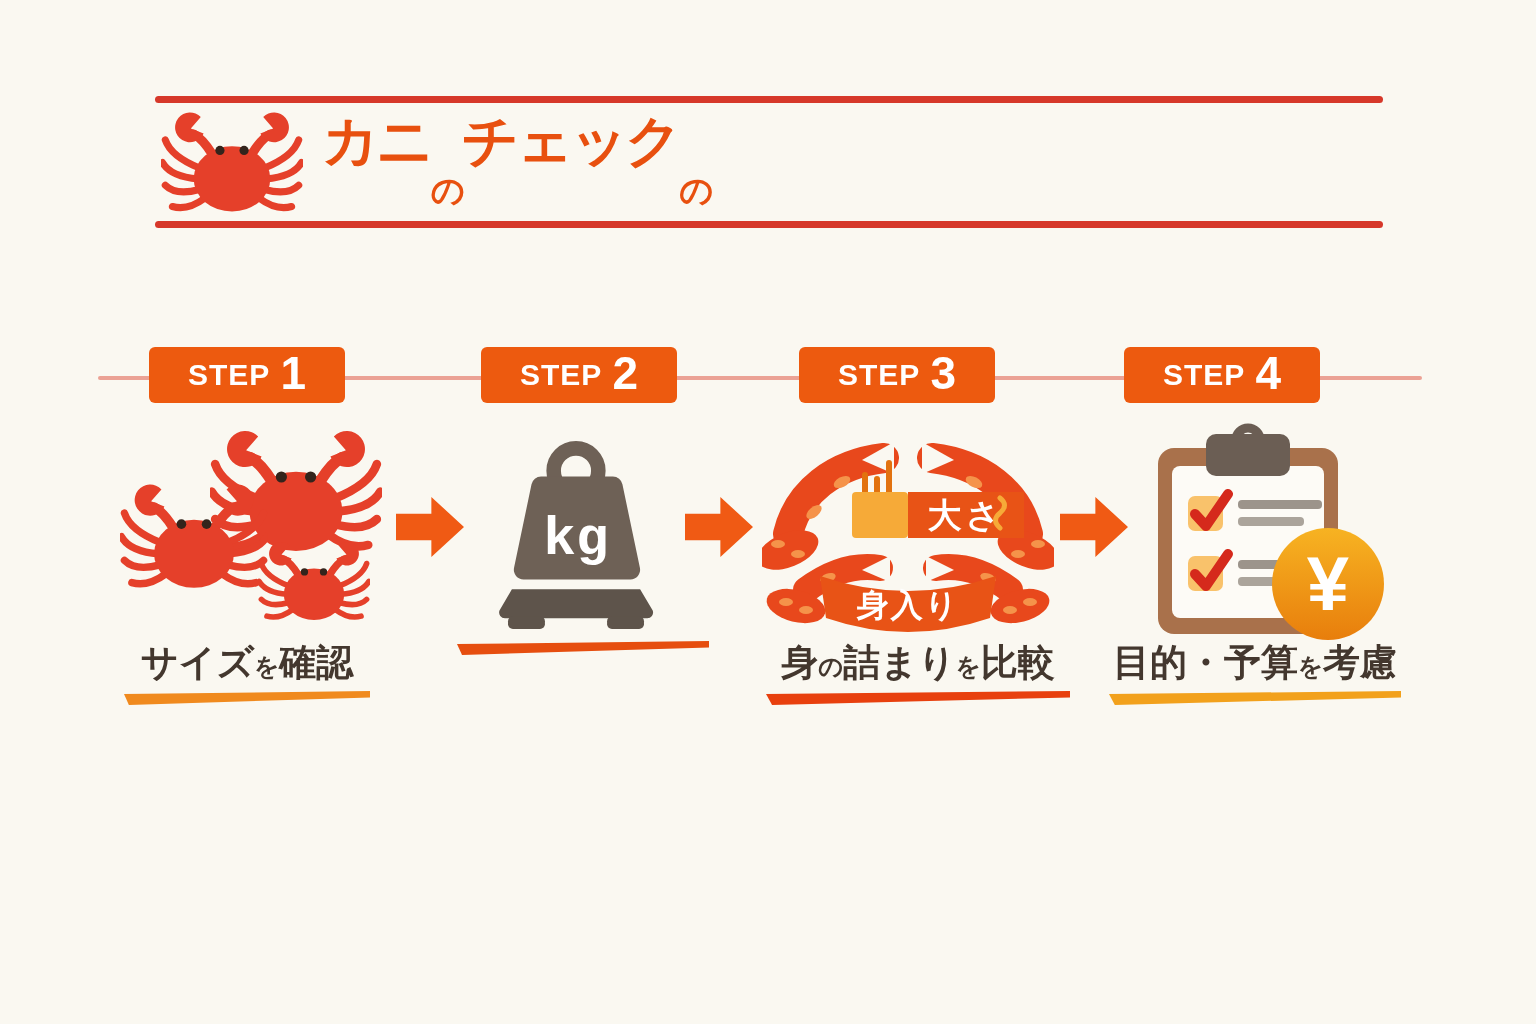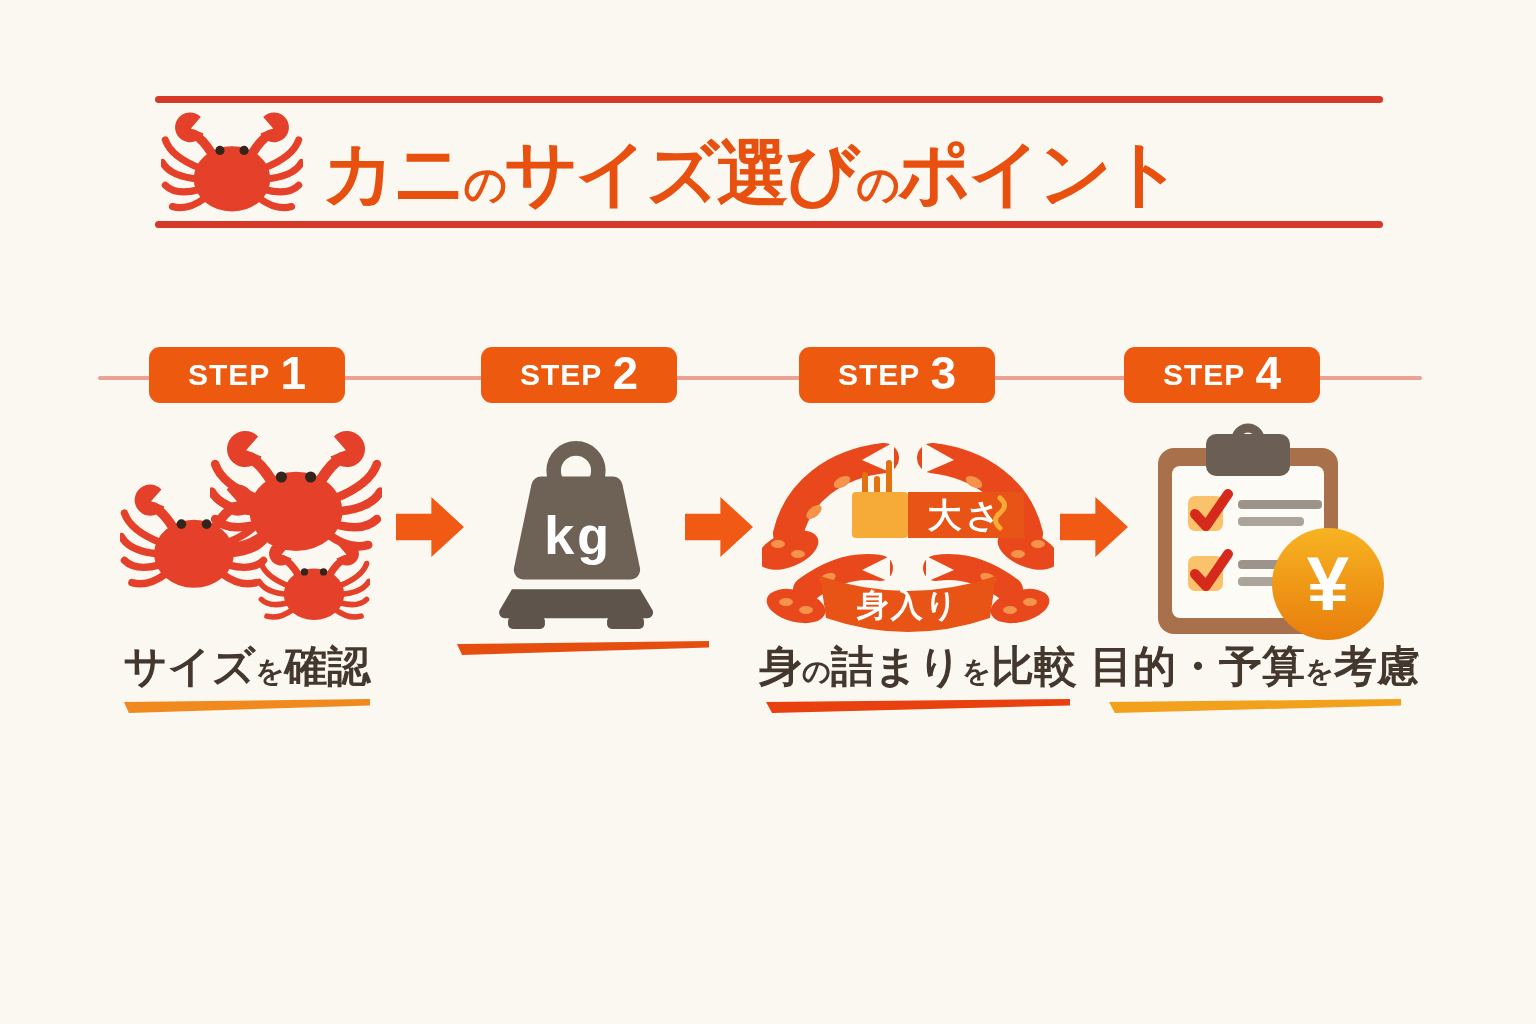--- a/index.html
+++ b/index.html
@@ -15,34 +15,34 @@
   
   .rule{
     position:absolute;left:155px;width:1228px;height:7px;
     background:var(--title-rule,#D6382A);border-radius:4px;
   }
   .rule-top{top:96px;}
   .rule-bottom{top:221px;}
   .title-crab{position:absolute;left:156px;top:110px;width:152px;height:110px;color:var(--crab-red,#E5402A);}
   .page-title{
     position:absolute;left:322px;top:104px;width:1070px;height:118px;
-    margin:0;display:flex;align-items:flex-end;
-    font-size:72px;font-weight:900;letter-spacing:-3px;
+    margin:0;display:flex;align-items:flex-start;
+    font-size:56px;font-weight:900;letter-spacing:-3px;
     color:var(--title-text,#E8500F);white-space:nowrap;
   }
   .page-title .sm{font-size:0.6em;align-self:flex-end;padding-bottom:8px;}
 
   
   .connector{
     position:absolute;left:98px;top:376px;width:1324px;height:4px;
     background:var(--connector,#EBA295);border-radius:2px;z-index:0;
   }
   .badge{
     position:absolute;top:347px;width:196px;height:56px;z-index:1;
-    background:var(--badge-bg,#ED5A0F);border-radius:11px;
+    background:var(--badge-bg,#ED5A0F);border-radius:6px;
     display:flex;align-items:center;justify-content:center;gap:10px;
     color:var(--badge-text,#fff);
   }
   .badge .word{font-size:30px;font-weight:900;letter-spacing:1px;}
   .badge .num{font-size:46px;font-weight:900;line-height:1;margin-top:-4px;}
   .badge1{left:149px;}.badge2{left:481px;}.badge3{left:799px;}.badge4{left:1124px;}
 
   
   .icon-box{position:absolute;}
   .crabs-box{left:118px;top:424px;width:286px;height:212px;color:var(--crab-red,#E5402A);}
@@ -61,21 +61,21 @@
   }
   .arrow1{left:396px;}.arrow2{left:685px;}.arrow3{left:1060px;}
 
   
   .caption{position:absolute;top:638px;text-align:center;}
   .cap1{left:92px;width:310px;}
   .cap2{left:428px;width:310px;}
   .cap3{left:748px;width:340px;}
   .cap4{left:1090px;width:330px;}
   .caption .txt{
-    font-size:43px;font-weight:900;letter-spacing:0px;
+    font-size:37px;font-weight:900;letter-spacing:0px;
     color:var(--label-text,#43372E);white-space:nowrap;
   }
   .caption .txt .sm{font-size:0.66em;}
   .underline{
     height:14px;margin:3px auto 0 auto;
     clip-path:polygon(0 22%,100% 0,100% 46%,2% 100%);
     filter:drop-shadow(0 5px 3px rgba(170,150,130,0.35));
   }
   .cap1 .underline{width:246px;background:var(--underline1,#F08A1E);}
   .cap2 .underline{width:252px;background:var(--underline2,#E64E0F);}
@@ -114,23 +114,22 @@
 
 <div class="stage">
 
   <div class="rule rule-top"></div>
   <svg class="title-crab" viewBox="0 0 200 155" aria-hidden="true">
     <use href="#sym-crab"></use>
   </svg>
   <h1 class="page-title">
       <span>カニ</span>
       <span class="sm">の</span>
-      <span>サイズ選び</span>
+      <span>チェック</span>
       <span class="sm">の</span>
-      <span>ポイント</span>
     </h1>
   <div class="rule rule-bottom"></div>
 
   <div class="connector"></div>
 
   <div class="badge badge1">
     <span class="word">STEP</span>
     <span class="num">1</span>
   </div>
   <div class="badge badge2">

